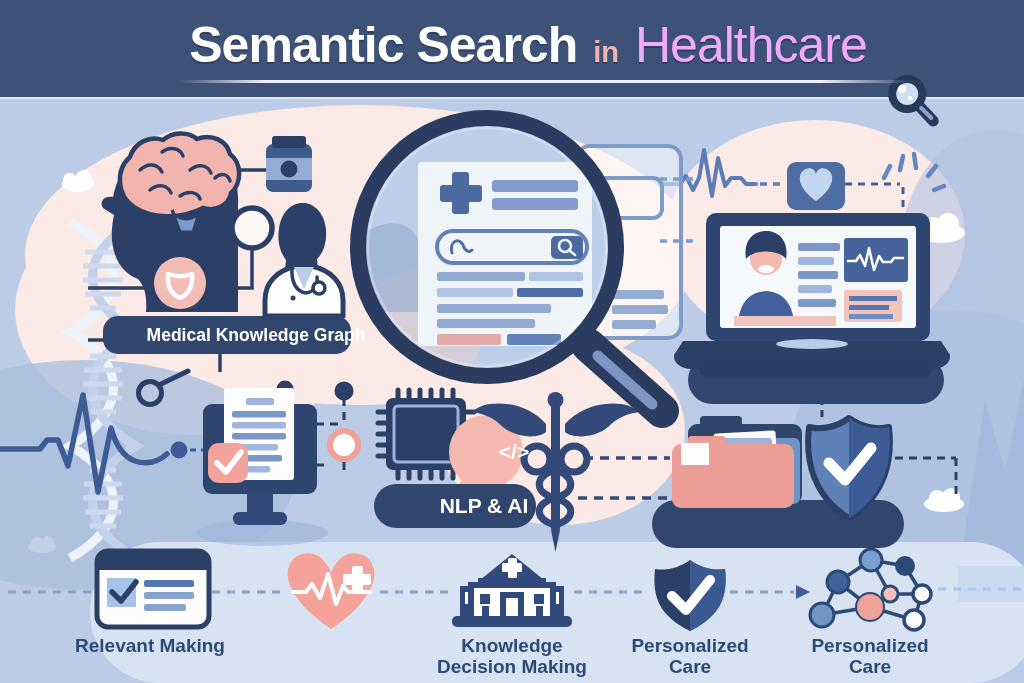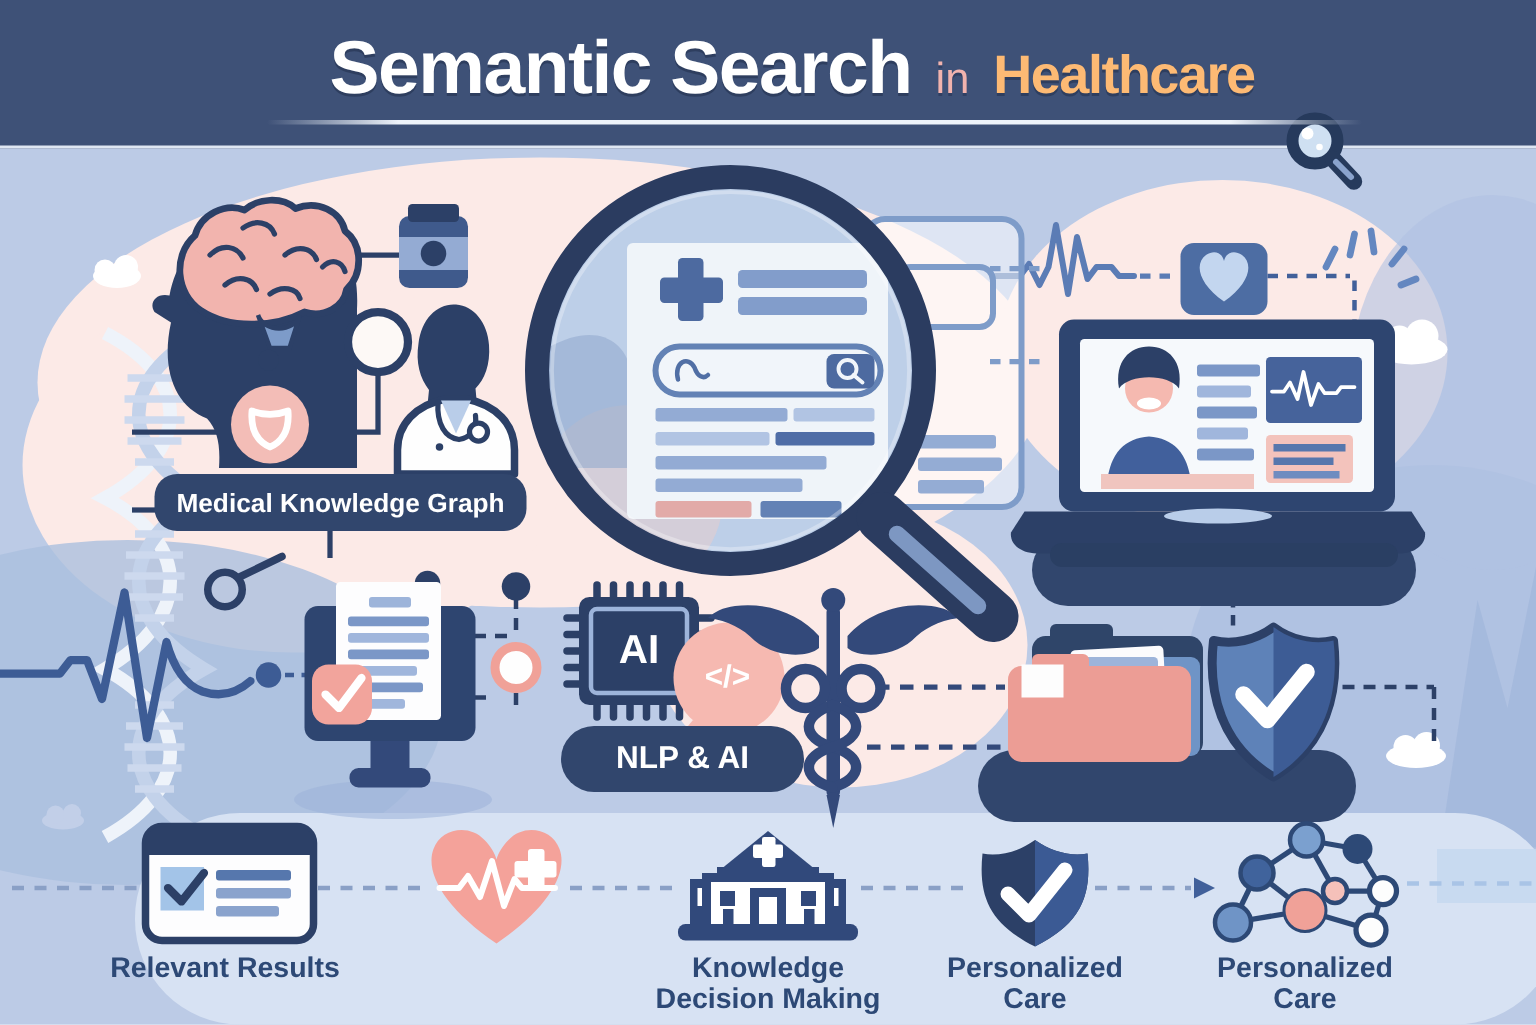--- a/index.html
+++ b/index.html
@@ -1,25 +1,25 @@
 <!DOCTYPE html>
 <html><head>
 <meta charset="utf-8">
 <style>
   html,body{margin:0;padding:0;background:#e8ecf4;font-family:"Liberation Sans",sans-serif;}
   #stage{position:relative;width:1024px;height:683px;overflow:hidden;background:#bccbe6;}
   #stage svg{position:absolute;left:0;top:0;display:block;}
   .header{position:absolute;left:0;top:0;width:1024px;height:97px;background:#3e5177;border-bottom:2px solid #dfe7f3;}
   .title-row{position:absolute;left:50%;top:16px;transform:translateX(-50%);display:flex;align-items:baseline;gap:16px;white-space:nowrap;margin-left:24px;}
   .title-main{font-size:50px;font-weight:bold;color:#ffffff;letter-spacing:-1px;text-shadow:0 2px 0 rgba(18,28,52,.35);}
-  .title-connector{font-size:29px;font-weight:normal;color:#f1b3ae;text-shadow:0 2px 0 rgba(18,28,52,.3);}
-  .title-accent{font-size:36px;font-weight:bold;color:#fdba74;letter-spacing:-1px;text-shadow:0 2px 0 rgba(18,28,52,.35);}
+  .title-connector{font-size:29px;font-weight:bold;color:#f1b3ae;text-shadow:0 2px 0 rgba(18,28,52,.3);}
+  .title-accent{font-size:50px;font-weight:normal;color:#f0abfc;letter-spacing:-1px;text-shadow:0 2px 0 rgba(18,28,52,.35);}
   .title-underline{position:absolute;left:178px;top:80px;width:730px;height:3px;border-radius:2px;
     background:linear-gradient(90deg,rgba(240,244,250,0),#eef3fa 12%,#eef3fa 88%,rgba(240,244,250,0));}
-  .pill-text{position:absolute;display:flex;align-items:center;justify-content:center;color:#ffffff;font-weight:bold;text-align:center;line-height:1.05;}
+  .pill-text{position:absolute;display:flex;align-items:center;justify-content:center;color:#ffffff;font-weight:bold;text-align:center;line-height:1.05;margin-left:29px;}
   .benefit-label{position:absolute;display:flex;align-items:flex-start;justify-content:center;color:#2d4976;font-weight:bold;font-size:19px;text-align:center;line-height:1.12;}
 </style>
 </head>
 <body>
 
 <div id="stage">
 
 <svg width="1024" height="683" viewBox="0 0 1024 683">
 
   <g>
@@ -439,22 +439,21 @@
   </div>
   <div class="title-underline"></div>
 </div>
 
 <div class="pill-text" style="left:103px;top:316px;width:248px;height:38px;font-size:17.5px;">Medical Knowledge Graph</div>
 
 
 <div class="pill-text" style="left:374px;top:484px;width:162px;height:44px;font-size:21px;">NLP &amp; AI</div>
 
 
-<div class="pill-text" style="left:388px;top:400px;width:76px;height:66px;font-size:27px;">AI</div>
 
 <div class="pill-text" style="left:452px;top:430px;width:66px;height:44px;font-size:21px;">&lt;/&gt;</div>
 
-<div class="benefit-label" style="left:42px;top:635px;width:216px;">Relevant Results</div>
+<div class="benefit-label" style="left:42px;top:635px;width:216px;">Relevant Making</div>
 <div class="benefit-label" style="left:424px;top:635px;width:176px;">Knowledge Decision Making</div>
 <div class="benefit-label" style="left:608px;top:635px;width:164px;">Personalized Care</div>
 <div class="benefit-label" style="left:788px;top:635px;width:164px;">Personalized Care</div>
 
 </div>
 
 </body></html>

